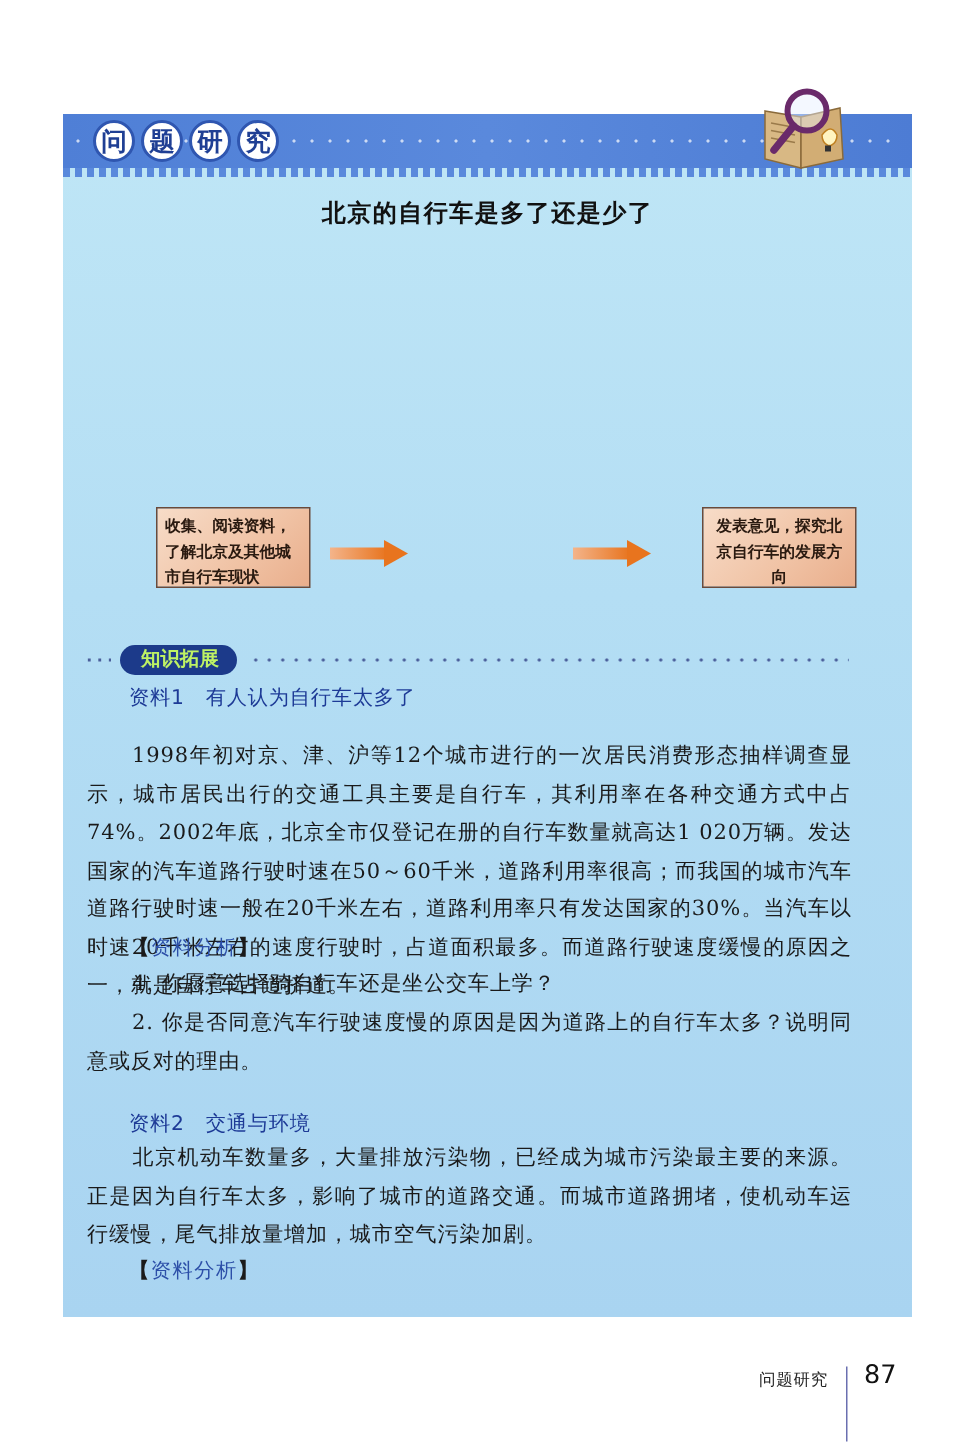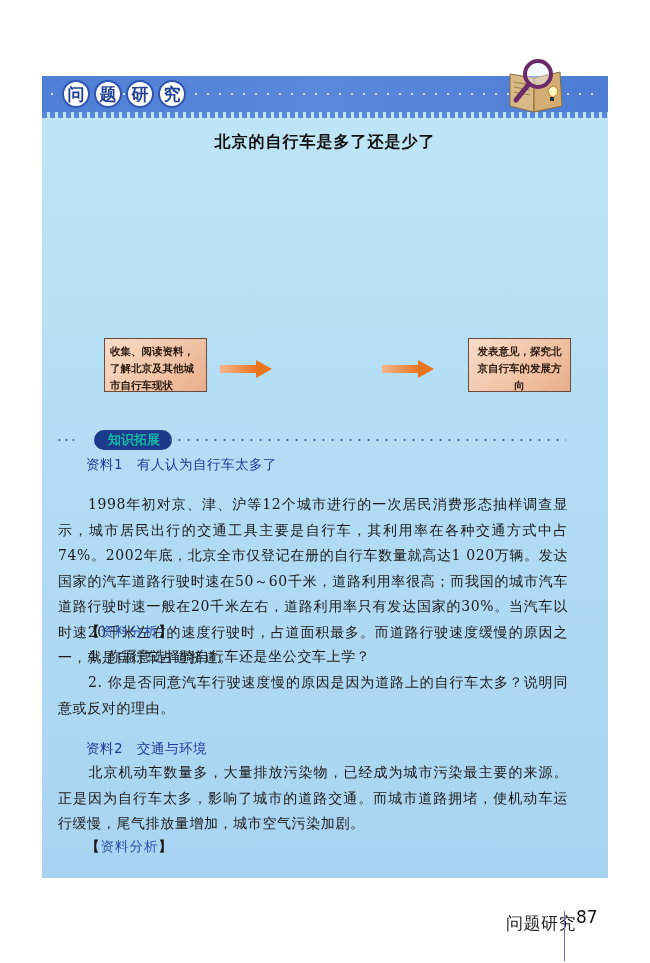--- a/index.html
+++ b/index.html
@@ -54,22 +54,22 @@
     }
     .flow-arrow { position: absolute; top: 22px; width: 52px; height: 18px; }
 
     .section-tag-row { position: absolute; left: 14px; top: 354px; width: 530px; height: 20px; }
     .section-dots-left {
       position: absolute; left: 0; top: 9px; width: 18px; height: 2px;
       background-image: radial-gradient(circle, #4a5e9a 1px, transparent 1.2px);
       background-size: 7px 2px;
     }
     .section-tag {
-      position: absolute; left: 38px; top: 0; height: 20px; padding: 0 12px 0 14px;
-      background: #1c3a8a; color: #14b8a6; border-radius: 10px;
+      position: absolute; left: 24px; top: 0; height: 20px; padding: 0 12px 0 14px;
+      background: #1c3a8a; color: #bef264; border-radius: 10px;
       font-family: "DejaVu Sans", sans-serif; font-weight: bold; font-size: 13px; line-height: 20px;
     }
     .section-dots-right {
       position: absolute; left: 110px; top: 9px; width: 400px; height: 2px;
       background-image: radial-gradient(circle, #4a5e9a 1px, transparent 1.2px);
       background-size: 9px 2px;
     }
 
     .material-heading {
       position: absolute; left: 44px; font-family: "DejaVu Sans", sans-serif;
@@ -77,21 +77,21 @@
     }
     .material-heading .gap { display: inline-block; width: 14px; }
 
     .analysis-label {
       position: absolute; left: 44px; font-size: 13.5px; color: #2c4fa8; letter-spacing: 1px;
     }
     .analysis-label .br { color: #1a1a1a; font-weight: bold; }
 
     .footer-label {
       position: absolute; left: 506px; top: 912px; font-family: "DejaVu Sans", sans-serif;
-      font-size: 17px; color: #222; letter-spacing: 0.5px;
+      font-size: 11px; color: #222; letter-spacing: 0.5px;
     }
     .footer-rule { position: absolute; left: 564px; top: 911px; width: 1px; height: 50px; background: #6a6fb0; }
     .page-number {
       position: absolute; left: 576px; top: 907px; font-family: "DejaVu Sans", sans-serif;
       font-weight: normal; font-size: 17px; color: #111;
     }
   </style>
 </head>
 <body>
 

